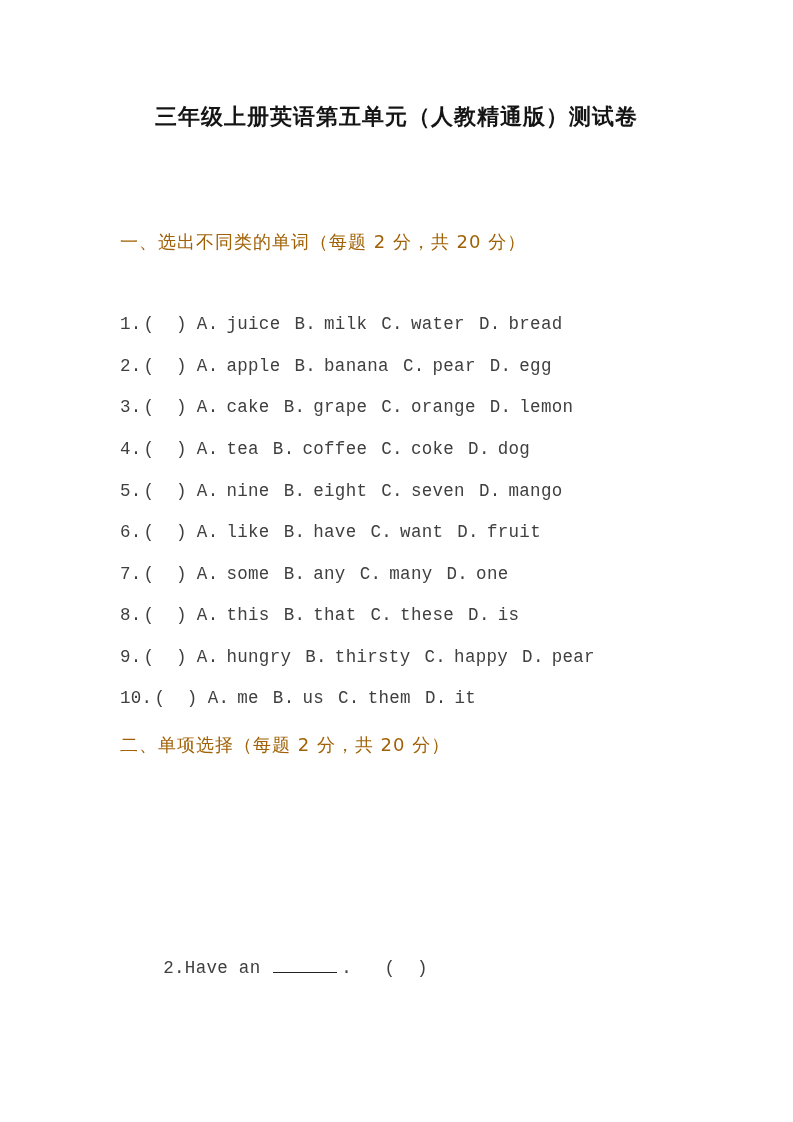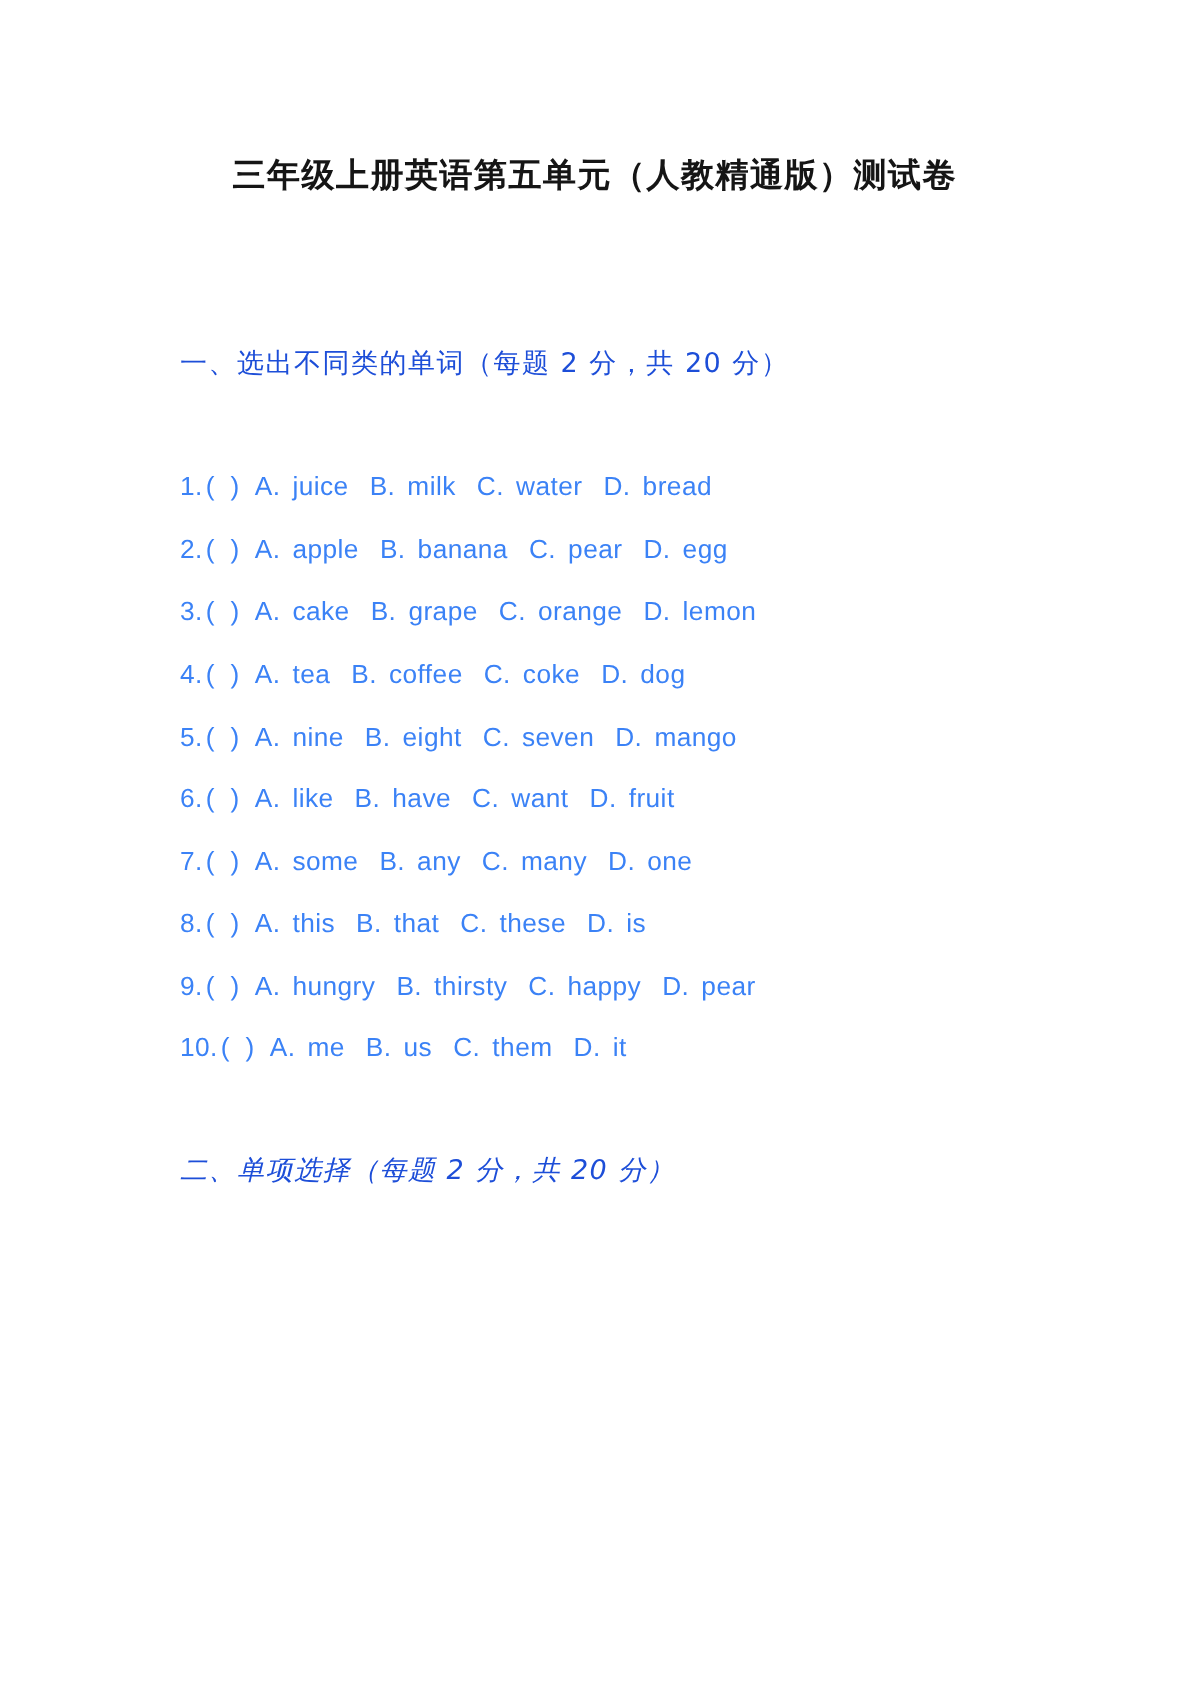--- a/index.html
+++ b/index.html
@@ -33,30 +33,30 @@
       letter-spacing: 1px;
       color: #151515;
     }
     .title.main { top: 102px; }
     .title.sub { top: 146px; }
     .section-heading {
       position: absolute;
       left: 120px;
       font-family: "DejaVu Sans", "Liberation Sans", sans-serif;
       font-size: 18px;
-      color: #1d4ed8;
+      color: #a16207;
       letter-spacing: 1px;
       white-space: pre;
     }
     .line {
       position: absolute;
       left: 120px;
-      font-family: Liberation Sans, sans-serif;
+      font-family: Liberation Mono, monospace;
       font-size: 17.5px;
-      color: #3b82f6;
+      color: #404040;
       white-space: pre;
       letter-spacing: 0.3px;
     }
     .q-num { margin-right: 2px; }
     .paren { margin-right: 10px; }
     .opt { margin-right: 14px; }
     .opt:last-child { margin-right: 0; }
     .opt-letter { margin-right: 8px; }
     .blank {
       display: inline-block;
@@ -82,17 +82,20 @@
       <div class="line" style="top: 397px;"><span class="q-num">3.</span><span class="paren">(  )</span><span class="opt"><span class="opt-letter">A.</span><span>cake</span></span><span class="opt"><span class="opt-letter">B.</span><span>grape</span></span><span class="opt"><span class="opt-letter">C.</span><span>orange</span></span><span class="opt"><span class="opt-letter">D.</span><span>lemon</span></span></div>
       <div class="line" style="top: 439px;"><span class="q-num">4.</span><span class="paren">(  )</span><span class="opt"><span class="opt-letter">A.</span><span>tea</span></span><span class="opt"><span class="opt-letter">B.</span><span>coffee</span></span><span class="opt"><span class="opt-letter">C.</span><span>coke</span></span><span class="opt"><span class="opt-letter">D.</span><span>dog</span></span></div>
       <div class="line" style="top: 481px;"><span class="q-num">5.</span><span class="paren">(  )</span><span class="opt"><span class="opt-letter">A.</span><span>nine</span></span><span class="opt"><span class="opt-letter">B.</span><span>eight</span></span><span class="opt"><span class="opt-letter">C.</span><span>seven</span></span><span class="opt"><span class="opt-letter">D.</span><span>mango</span></span></div>
       <div class="line" style="top: 522px;"><span class="q-num">6.</span><span class="paren">(  )</span><span class="opt"><span class="opt-letter">A.</span><span>like</span></span><span class="opt"><span class="opt-letter">B.</span><span>have</span></span><span class="opt"><span class="opt-letter">C.</span><span>want</span></span><span class="opt"><span class="opt-letter">D.</span><span>fruit</span></span></div>
       <div class="line" style="top: 564px;"><span class="q-num">7.</span><span class="paren">(  )</span><span class="opt"><span class="opt-letter">A.</span><span>some</span></span><span class="opt"><span class="opt-letter">B.</span><span>any</span></span><span class="opt"><span class="opt-letter">C.</span><span>many</span></span><span class="opt"><span class="opt-letter">D.</span><span>one</span></span></div>
       <div class="line" style="top: 605px;"><span class="q-num">8.</span><span class="paren">(  )</span><span class="opt"><span class="opt-letter">A.</span><span>this</span></span><span class="opt"><span class="opt-letter">B.</span><span>that</span></span><span class="opt"><span class="opt-letter">C.</span><span>these</span></span><span class="opt"><span class="opt-letter">D.</span><span>is</span></span></div>
       <div class="line" style="top: 647px;"><span class="q-num">9.</span><span class="paren">(  )</span><span class="opt"><span class="opt-letter">A.</span><span>hungry</span></span><span class="opt"><span class="opt-letter">B.</span><span>thirsty</span></span><span class="opt"><span class="opt-letter">C.</span><span>happy</span></span><span class="opt"><span class="opt-letter">D.</span><span>pear</span></span></div>
       <div class="line" style="top: 688px;"><span class="q-num">10.</span><span class="paren">(  )</span><span class="opt"><span class="opt-letter">A.</span><span>me</span></span><span class="opt"><span class="opt-letter">B.</span><span>us</span></span><span class="opt"><span class="opt-letter">C.</span><span>them</span></span><span class="opt"><span class="opt-letter">D.</span><span>it</span></span></div>
     </div>
 
-  <div class="section-heading" style="top:768px;font-style:italic;">二、单项选择（每题 2 分，共 20 分）</div>
+  <div class="section-heading" style="top:733px;">二、单项选择（每题 2 分，共 20 分）</div>
 
 
+  <div class="line" style="top:938px;">
+    <span>2.</span><span>Have an</span> <span class="blank"></span><span>.</span>   <span>(  )</span>
+  </div>
 
 </div>
 
 </body></html>

